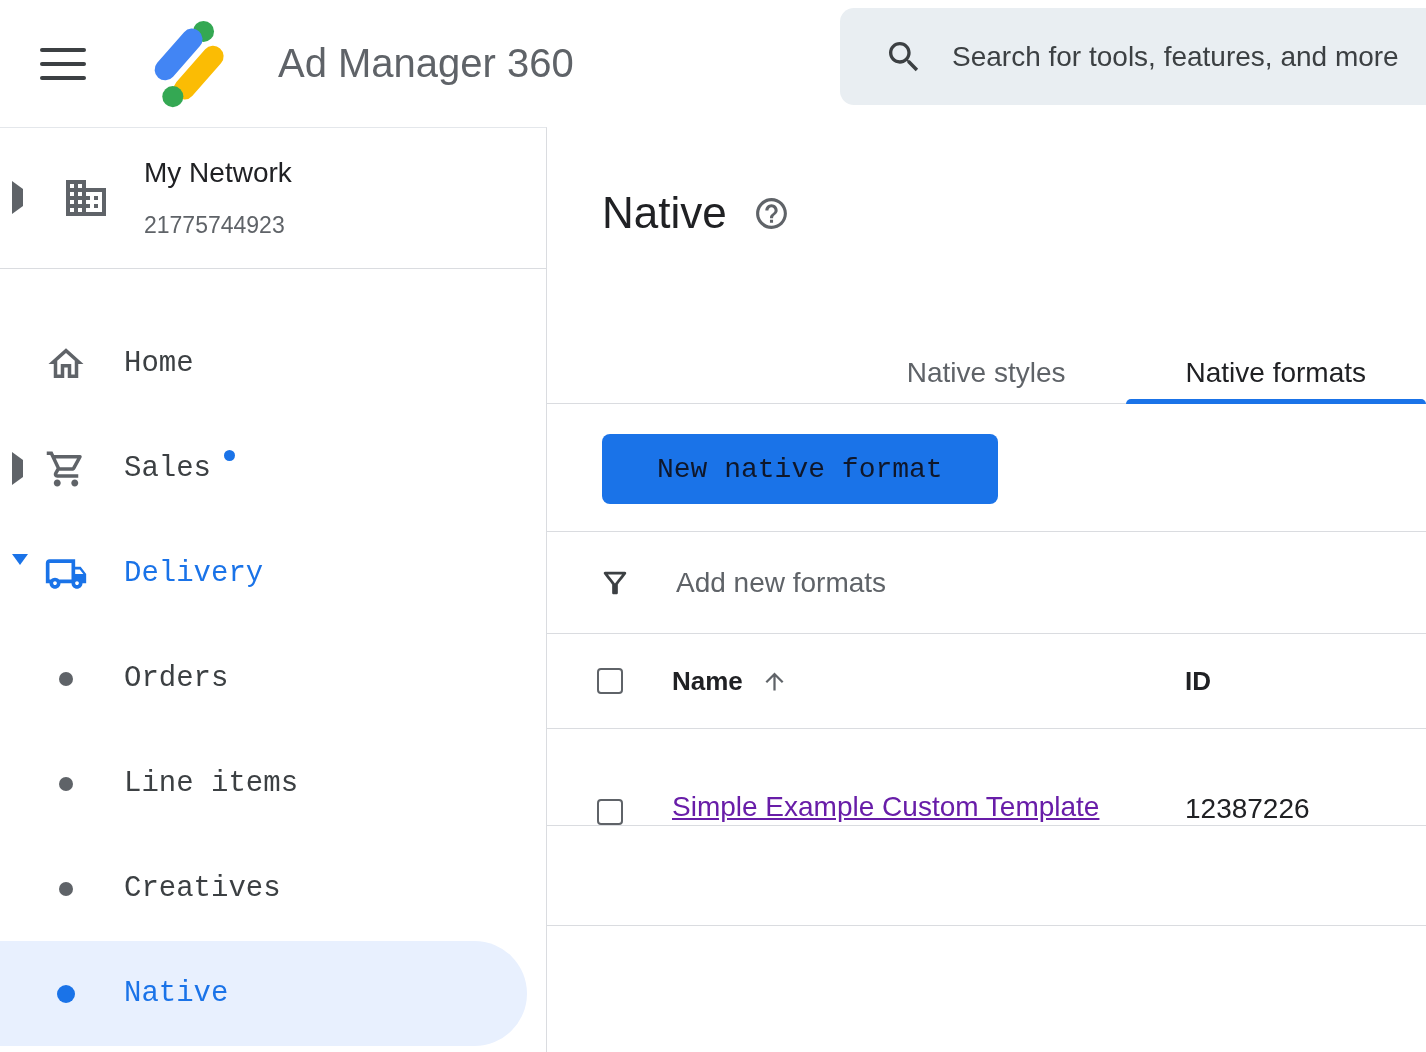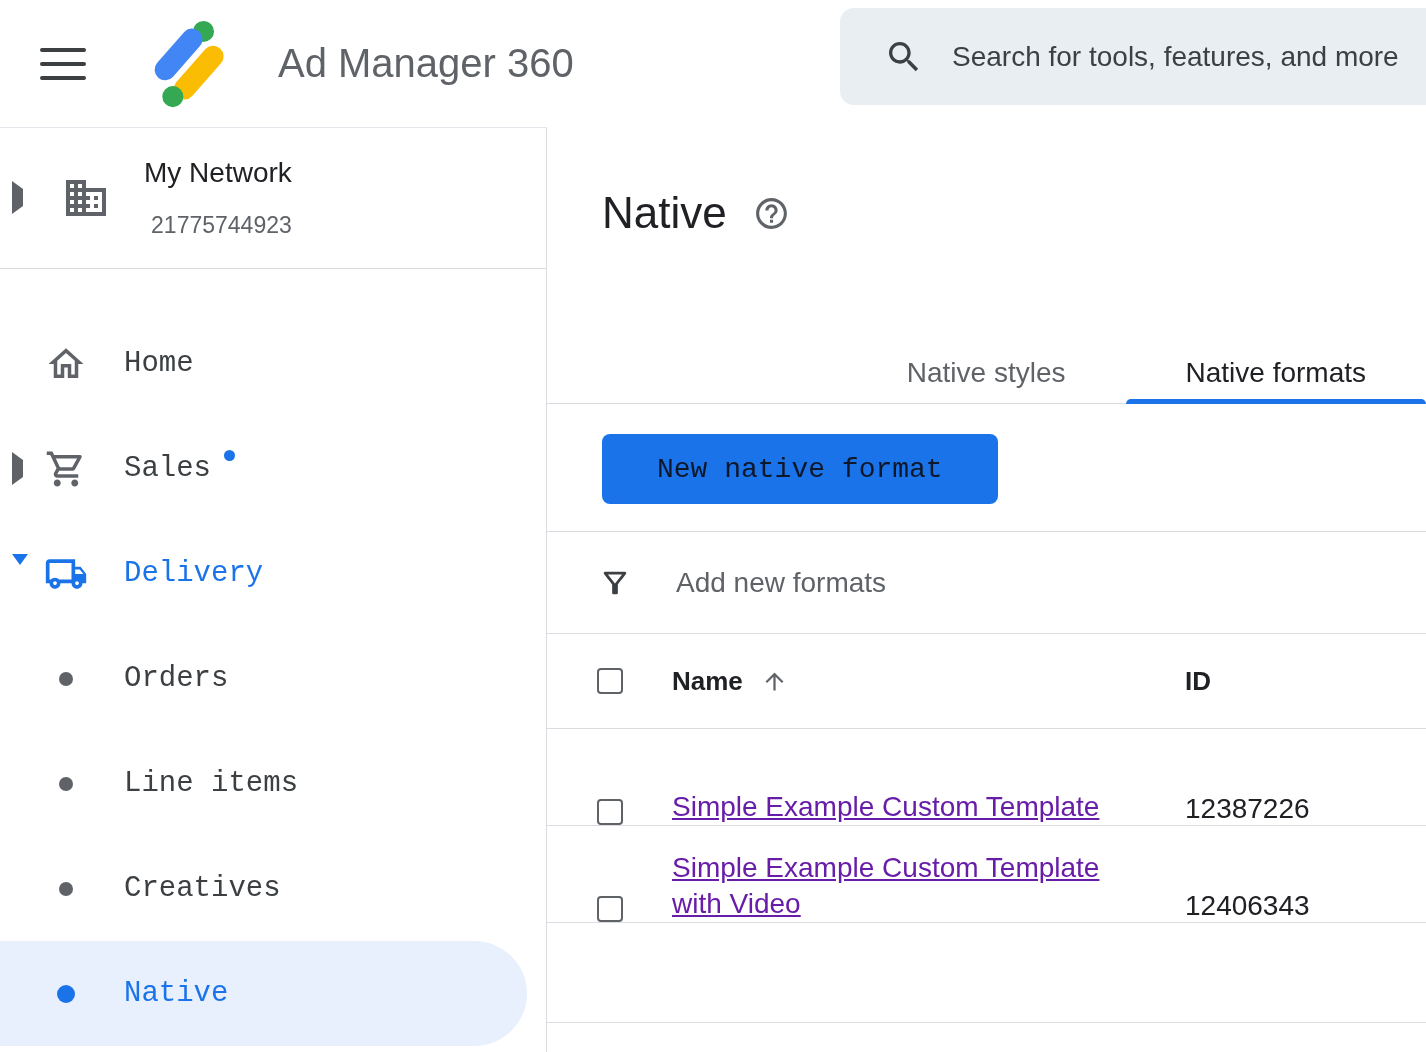--- a/index.html
+++ b/index.html
@@ -44,21 +44,21 @@
     border-top:1px solid #e4e7eb;position:relative;background:#fff;
   }
   
   .network-row{height:140px;display:flex;align-items:center;padding-left:62px;position:relative;cursor:pointer;}
   .tri-right{width:0;height:0;border-top:8px solid transparent;border-bottom:8px solid transparent;border-left:11px solid #5f6368;}
   .tri-down{width:0;height:0;border-left:8px solid transparent;border-right:8px solid transparent;border-top:11px solid var(--accent);}
   .arrow-slot{position:absolute;left:12px;top:50%;transform:translateY(-50%);}
   .network-icon{width:48px;display:flex;justify-content:center;}
   .network-text{margin-left:34px;}
   .network-name{font-size:28px;color:var(--text1);}
-  .network-id{font-size:23px;color:var(--text2);margin-top:23px;text-align:right;}
+  .network-id{font-size:23px;color:var(--text2);margin-top:23px;}
   .sidebar-divider{height:1px;background:var(--border);}
   
   .nav{padding-top:42px;}
   .nav-item{height:105px;display:flex;align-items:center;padding-left:42px;position:relative;cursor:pointer;}
   .nav-icon{width:48px;display:flex;justify-content:center;align-items:center;}
   .nav-label{margin-left:34px;font-size:29px;color:var(--text3);font-family:Liberation Mono, monospace;}
   .nav-item.accent .nav-label{color:var(--accent);}
   .dot{width:14px;height:14px;border-radius:50%;background:#5f6368;}
   .dot.blue{width:18px;height:18px;background:var(--accent);}
   .badge-dot{width:11px;height:11px;border-radius:50%;background:var(--accent);margin-left:13px;position:relative;top:-13px;}
@@ -257,28 +257,17 @@
           <span class="checkbox"></span>
         </div>
         <div class="col-name">
           <a class="row-link">Simple Example Custom Template</a>
         </div>
         <div class="col-id">
           <span class="id-text">12387226</span>
         </div>
       </div>
 
-      <div class="t-row">
-        <div class="col-check">
-          <span class="checkbox"></span>
-        </div>
-        <div class="col-name">
-          <a class="row-link">Simple Example Custom Template with Video</a>
-        </div>
-        <div class="col-id">
-          <span class="id-text">12406343</span>
-        </div>
-      </div>
 
       <div class="t-empty"></div>
     </div>
   </main>
 </div>
 
 </body></html>

